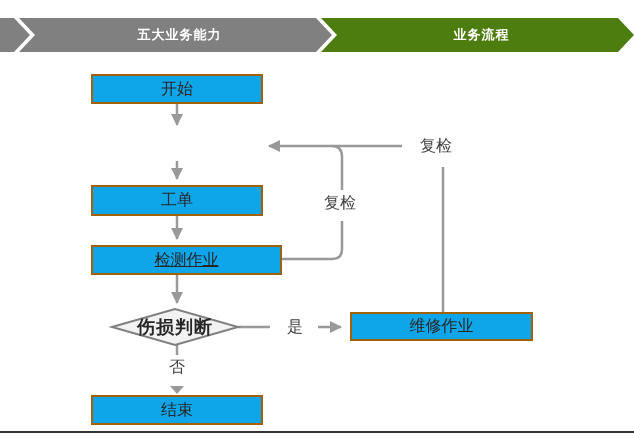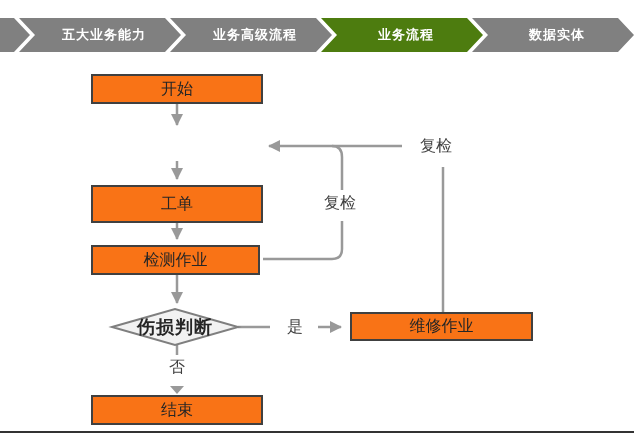--- a/index.html
+++ b/index.html
@@ -13,21 +13,21 @@
     clip-path:polygon(0 0,14px 0,100% 50%,14px 100%,0 100%);}
   .chev{flex:1;margin-left:-11px;height:100%;background:#808080;
     clip-path:polygon(0 0,calc(100% - 16px) 0,100% 50%,calc(100% - 16px) 100%,0 100%,16px 50%);
     display:flex;align-items:center;justify-content:center;
     color:#ffffff;font-size:13px;font-weight:bold;letter-spacing:1px;padding-left:8px;
     cursor:pointer;}
   .chev.active{background:#4d7c0f;}
   
   .flow-svg{position:absolute;left:0;top:0;width:634px;height:439px;pointer-events:none;}
   .node{
-    position:absolute;box-sizing:border-box;background:#f97316;border:2px solid #404040;
+    position:absolute;box-sizing:border-box;background:#0ea5e9;border:2px solid #a16207;
     display:flex;align-items:center;justify-content:center;
     font-size:16px;color:#262626;
   }
   .flow-label{
     position:absolute;display:flex;align-items:center;justify-content:center;
     font-size:16px;color:#404040;line-height:1;
   }
   .diamond-label{position:absolute;display:flex;align-items:center;justify-content:center;
     font-size:18px;color:#262626;letter-spacing:1px;white-space:nowrap;font-weight:bold;}
   .bottom-rule{position:absolute;left:0;top:431px;width:634px;height:2px;background:#333333;}
@@ -35,28 +35,22 @@
 </head>
 <body>
 
 <div class="stage">
 
   <div class="navbar">
     <div class="chev-lead"></div>
     <div class="chev">
       <span>五大业务能力</span>
     </div>
-    <div class="chev">
-      <span>业务高级流程</span>
-    </div>
     <div class="chev active">
       <span>业务流程</span>
-    </div>
-    <div class="chev">
-      <span>数据实体</span>
     </div>
   </div>
 
   <svg class="flow-svg" viewBox="0 0 634 439">
     <defs>
       <marker id="arrow" markerUnits="userSpaceOnUse" markerWidth="14" markerHeight="14" refX="12" refY="7" orient="auto">
         <path d="M1,1 L13,7 L1,13 Z" fill="#999999"></path>
       </marker>
     </defs>
     <g stroke="#999999" stroke-width="2.5" fill="none">
@@ -79,24 +73,24 @@
     </g>
 
     <polygon points="170,386 184,386 177,394" fill="#999999"></polygon>
 
     <polygon points="112,327 175,309 238,327 175,345" fill="#f2f2f2" stroke="#7f7f7f" stroke-width="2"></polygon>
   </svg>
 
   <div class="node" style="left:91px;top:74px;width:172px;height:30px;">
     <span>开始</span>
   </div>
-  <div class="node" style="left:91px;top:185px;width:172px;height:38px;">
+  <div class="node" style="left:91px;top:185px;width:172px;height:31px;">
     <span>工单</span>
   </div>
-  <div class="node" style="left:91px;top:245px;width:169px;height:30px;">
+  <div class="node" style="left:91px;top:245px;width:191px;height:30px;text-decoration:underline;">
     <span>检测作业</span>
   </div>
   <div class="node" style="left:350px;top:312px;width:183px;height:29px;font-family:Liberation Mono, monospace;">
     <span>维修作业</span>
   </div>
   <div class="node" style="left:91px;top:395px;width:172px;height:30px;">
     <span>结束</span>
   </div>
 
   <div class="diamond-label" style="left:115px;top:316px;width:120px;height:22px;">伤损判断</div>

